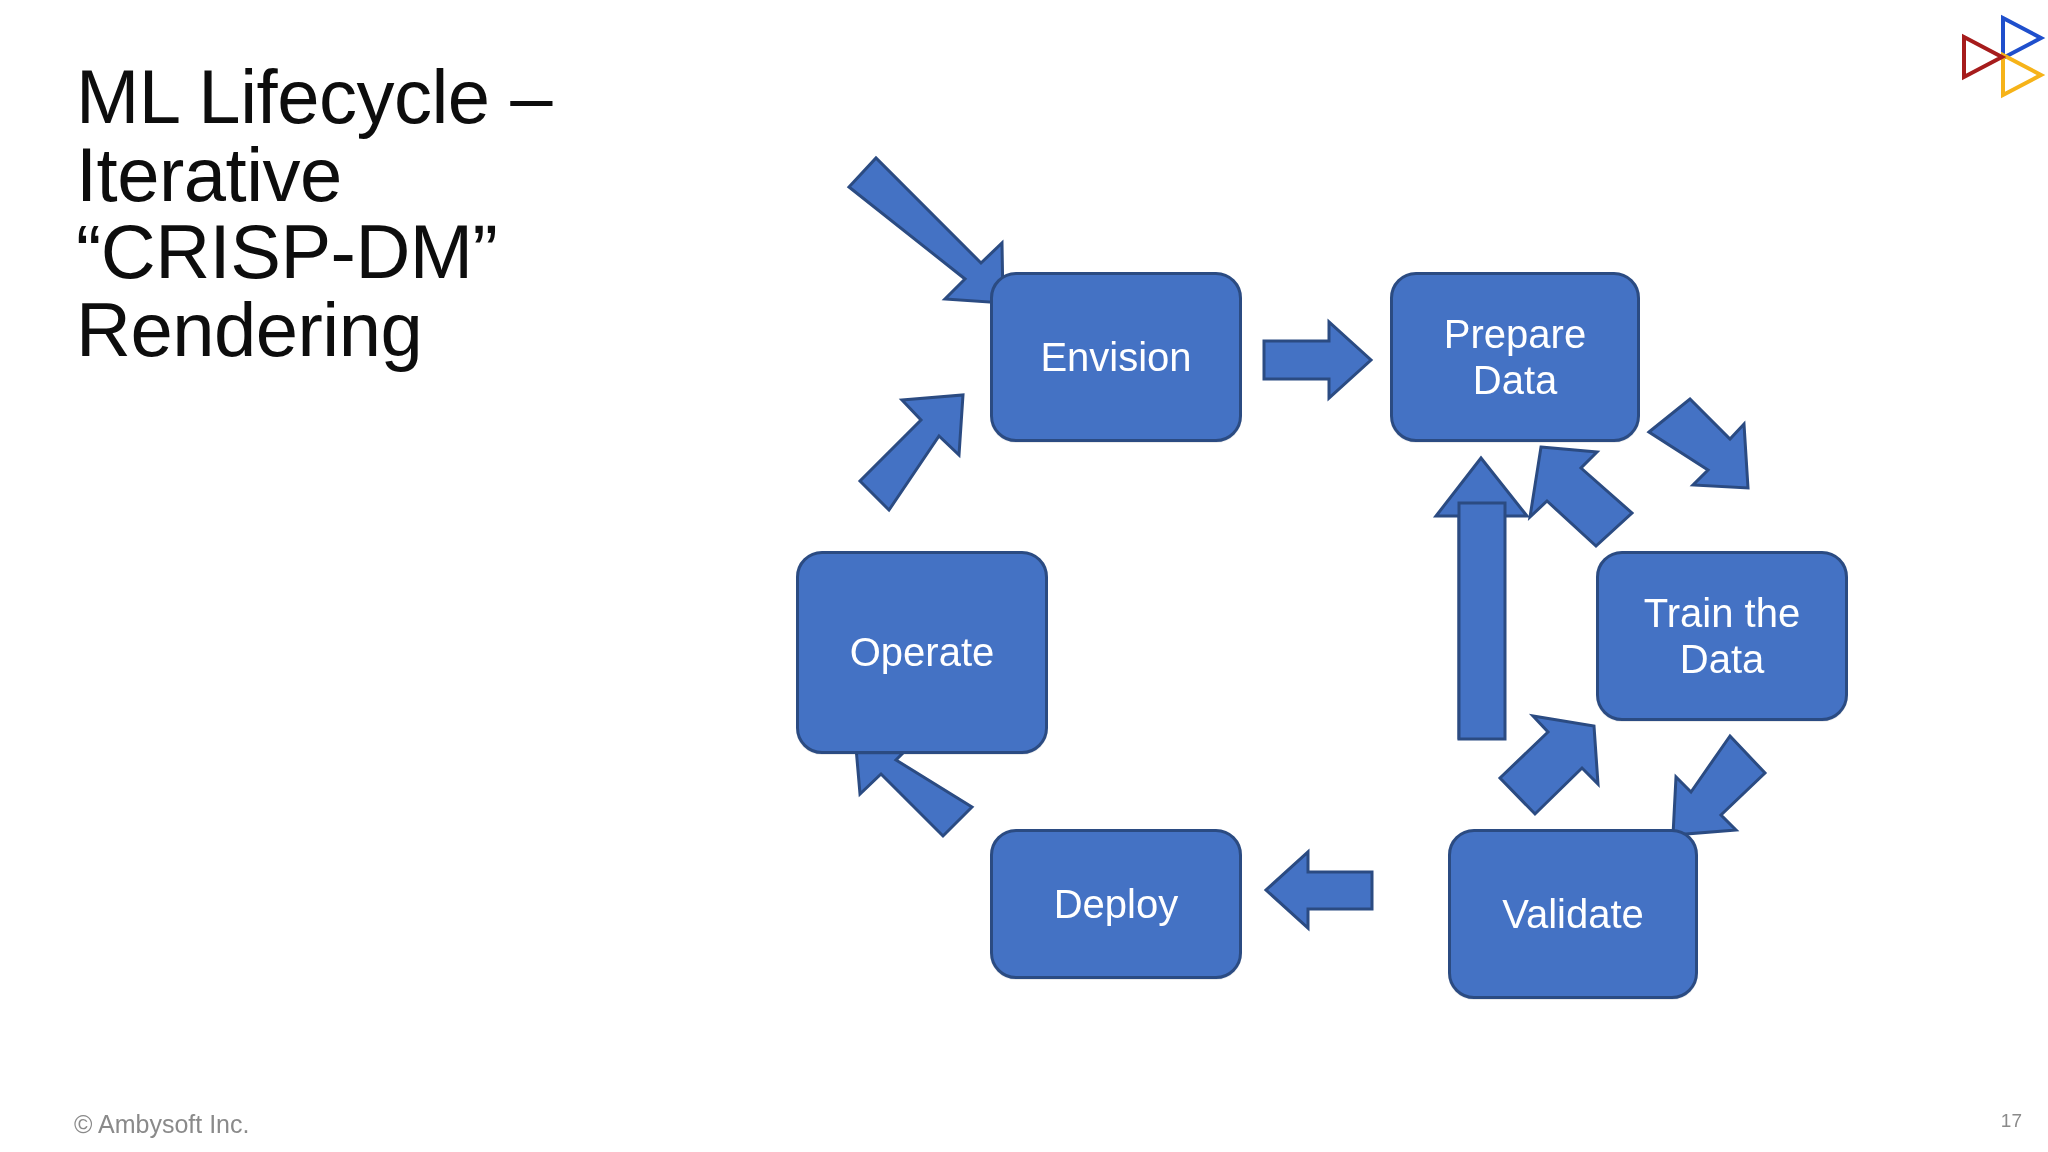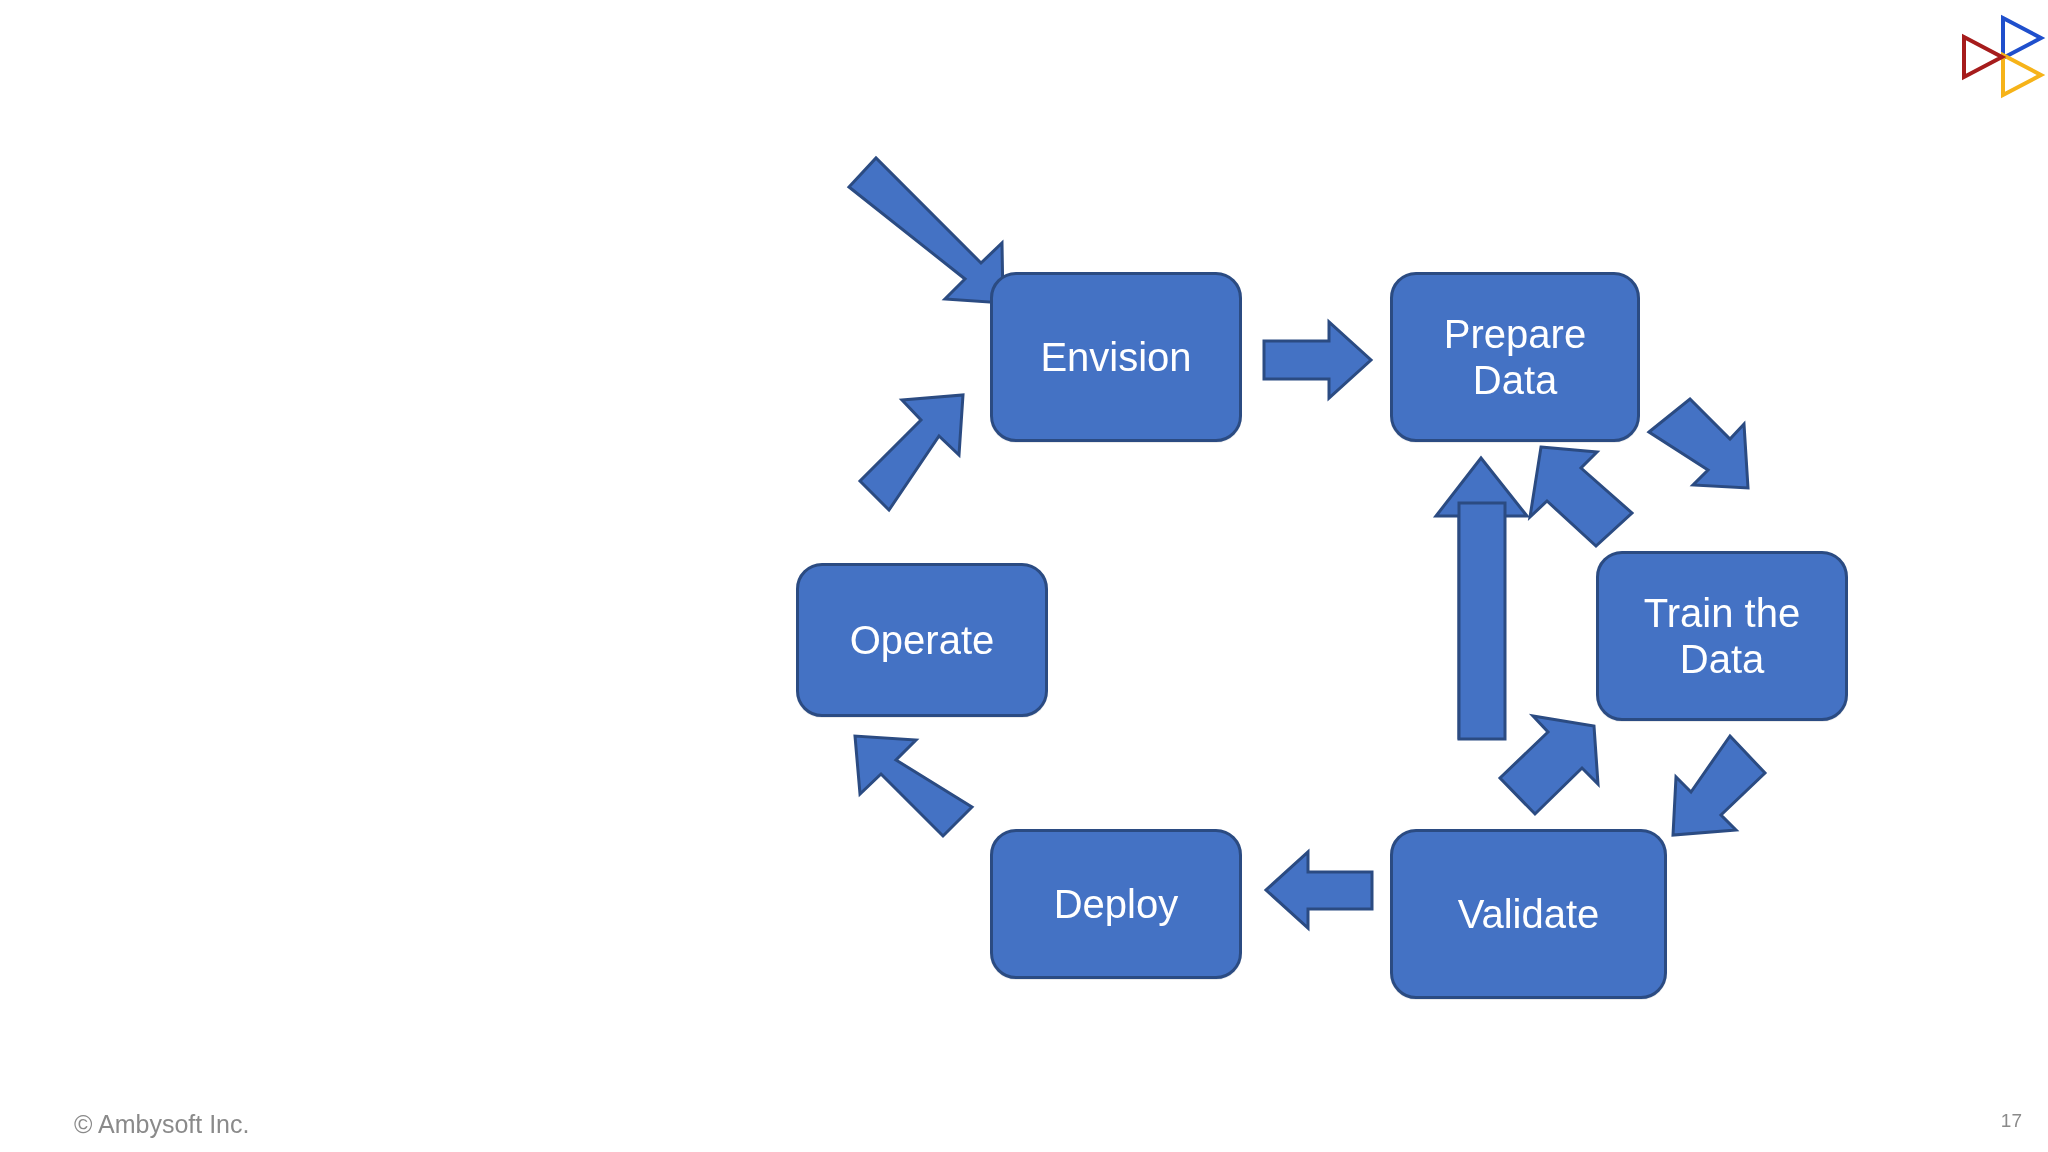--- a/index.html
+++ b/index.html
@@ -102,20 +102,24 @@
     stroke: #2B4B82;
     stroke-width: 3;
     stroke-linejoin: miter;
   }
 </style>
 </head>
 <body>
 
 <div id="slide">
 
+  <div id="title">ML Lifecycle –
+Iterative
+“CRISP-DM”
+Rendering</div>
 
   <div id="logo">
     <svg width="96" height="96" viewBox="0 0 96 96" xmlns="http://www.w3.org/2000/svg">
 
       <polygon points="51,10 89,30 51,50" fill="none" stroke="#1F4FCC" stroke-width="4" stroke-linejoin="miter"></polygon>
 
       <polygon points="51,47 89,67 51,87" fill="none" stroke="#F6B319" stroke-width="4" stroke-linejoin="miter"></polygon>
 
       <polygon points="12,29 50,49 12,69" fill="none" stroke="#A61C1C" stroke-width="4" stroke-linejoin="miter"></polygon>
     </svg>
@@ -169,24 +173,24 @@
   <div id="diagram">
 
     <div class="node" style="left:990px; top:272px; width:252px; height:170px;">Envision</div>
 
     <div class="node" style="left:1390px; top:272px; width:250px; height:170px;">Prepare
 Data</div>
 
     <div class="node" style="left:1596px; top:551px; width:252px; height:170px;">Train the
 Data</div>
 
-    <div class="node" style="left:1390px; top:829px; width:277px; height:170px;">Validate</div>
+    <div class="node" style="left:1448px; top:829px; width:250px; height:170px;">Validate</div>
 
     <div class="node" style="left:990px; top:829px; width:252px; height:150px;">Deploy</div>
 
-    <div class="node" style="left:796px; top:551px; width:252px; height:154px;margin-top:12px;">Operate</div>
+    <div class="node" style="left:796px; top:551px; width:252px; height:203px;">Operate</div>
   </div>
 
   <div id="footer-copyright">© Ambysoft Inc.</div>
 
   <div id="footer-pagenum">17</div>
 
 </div>
 
 </body></html>

